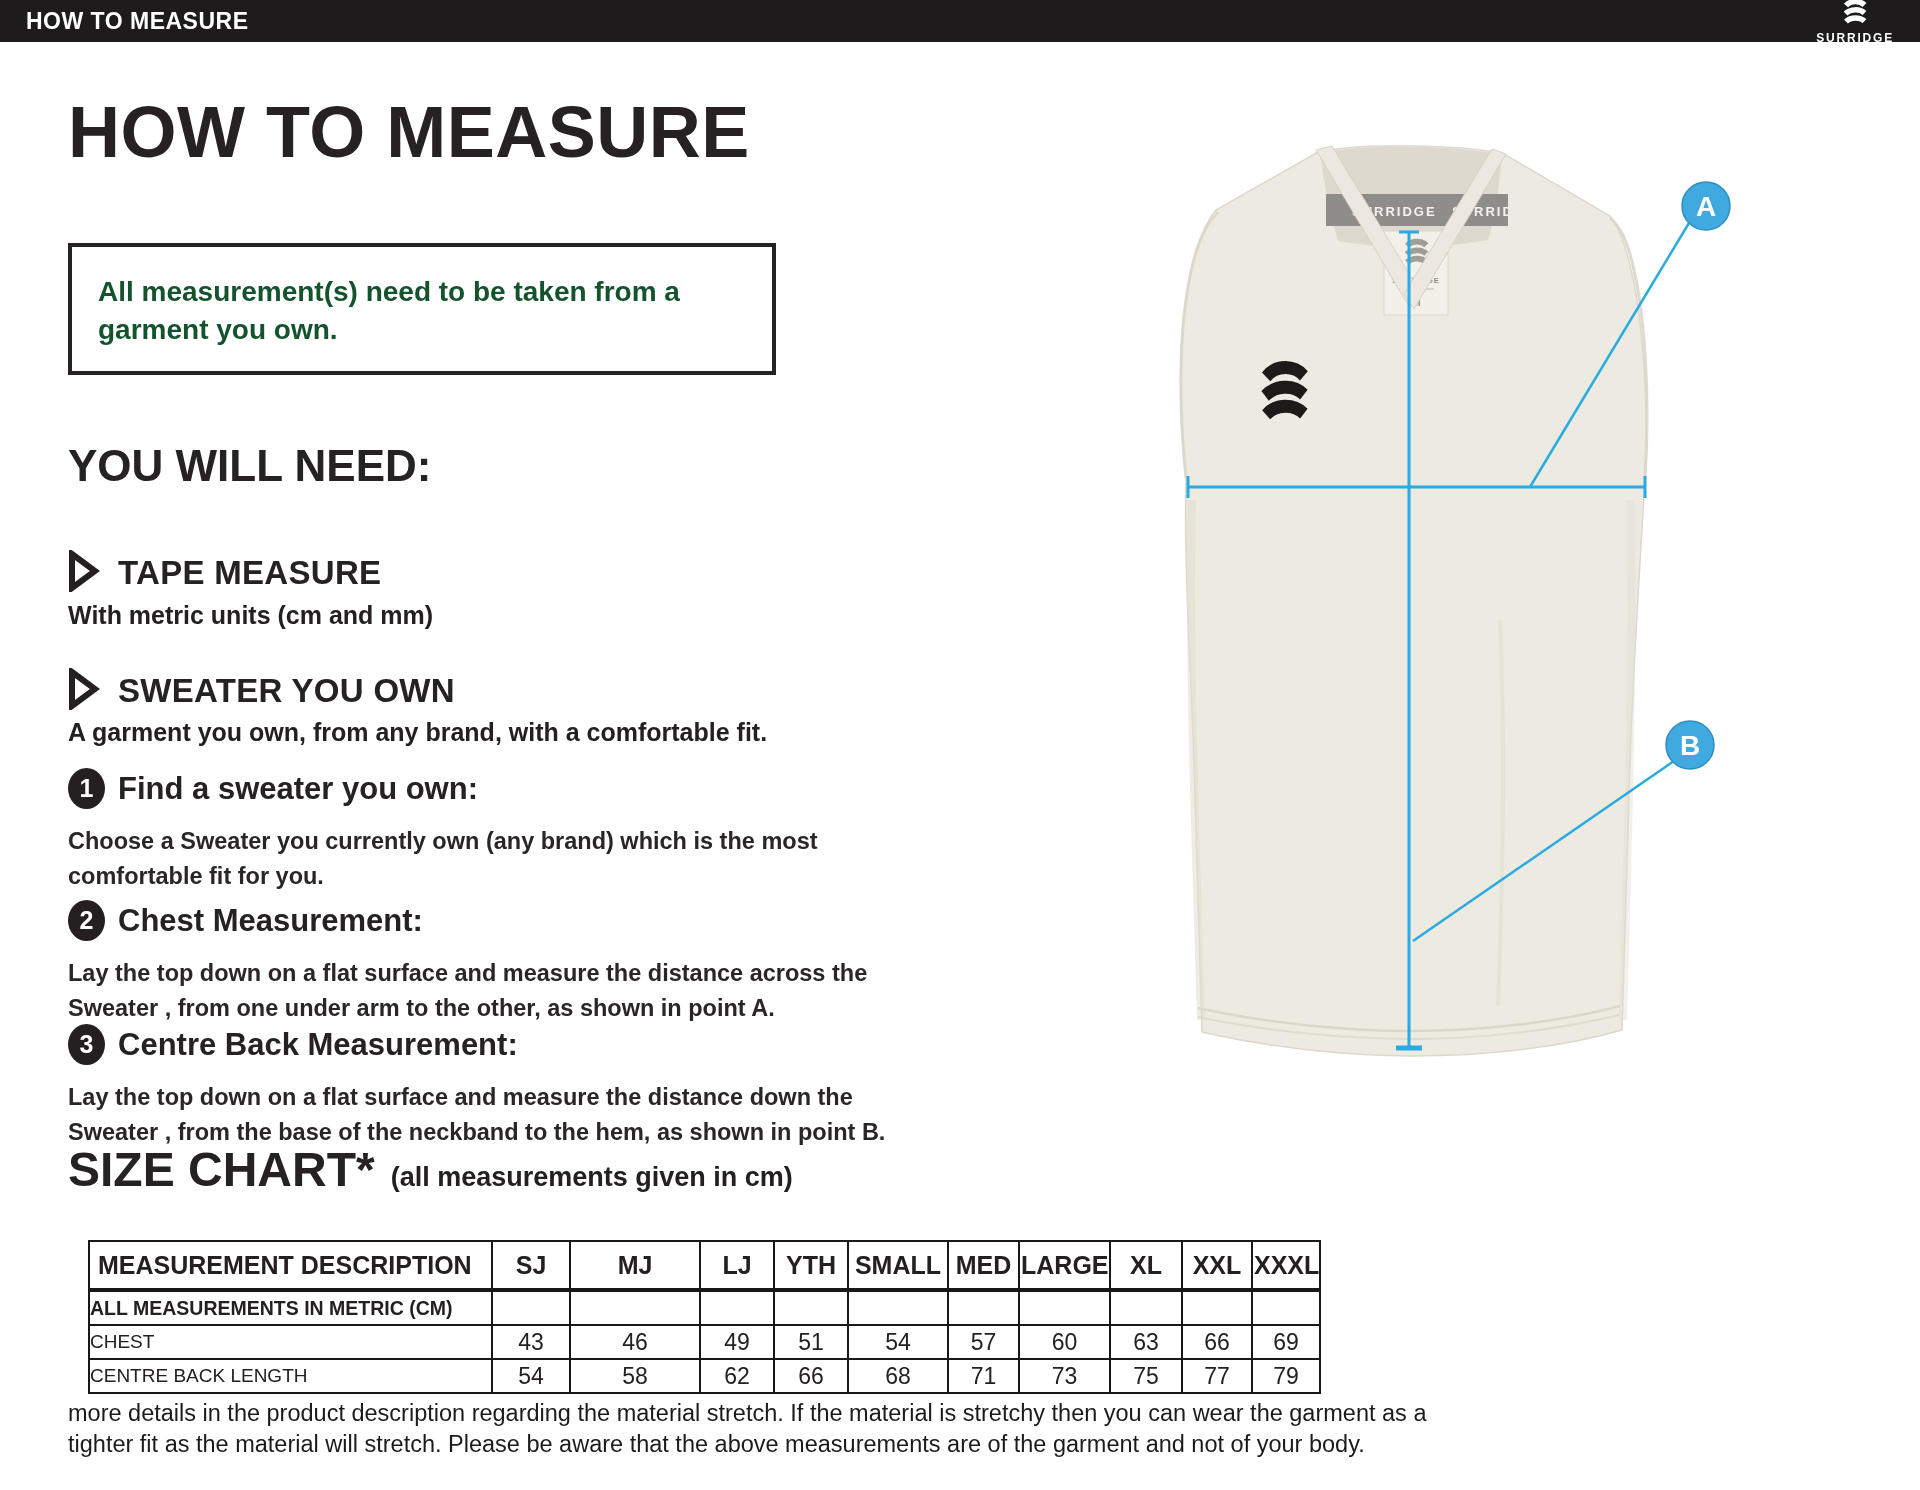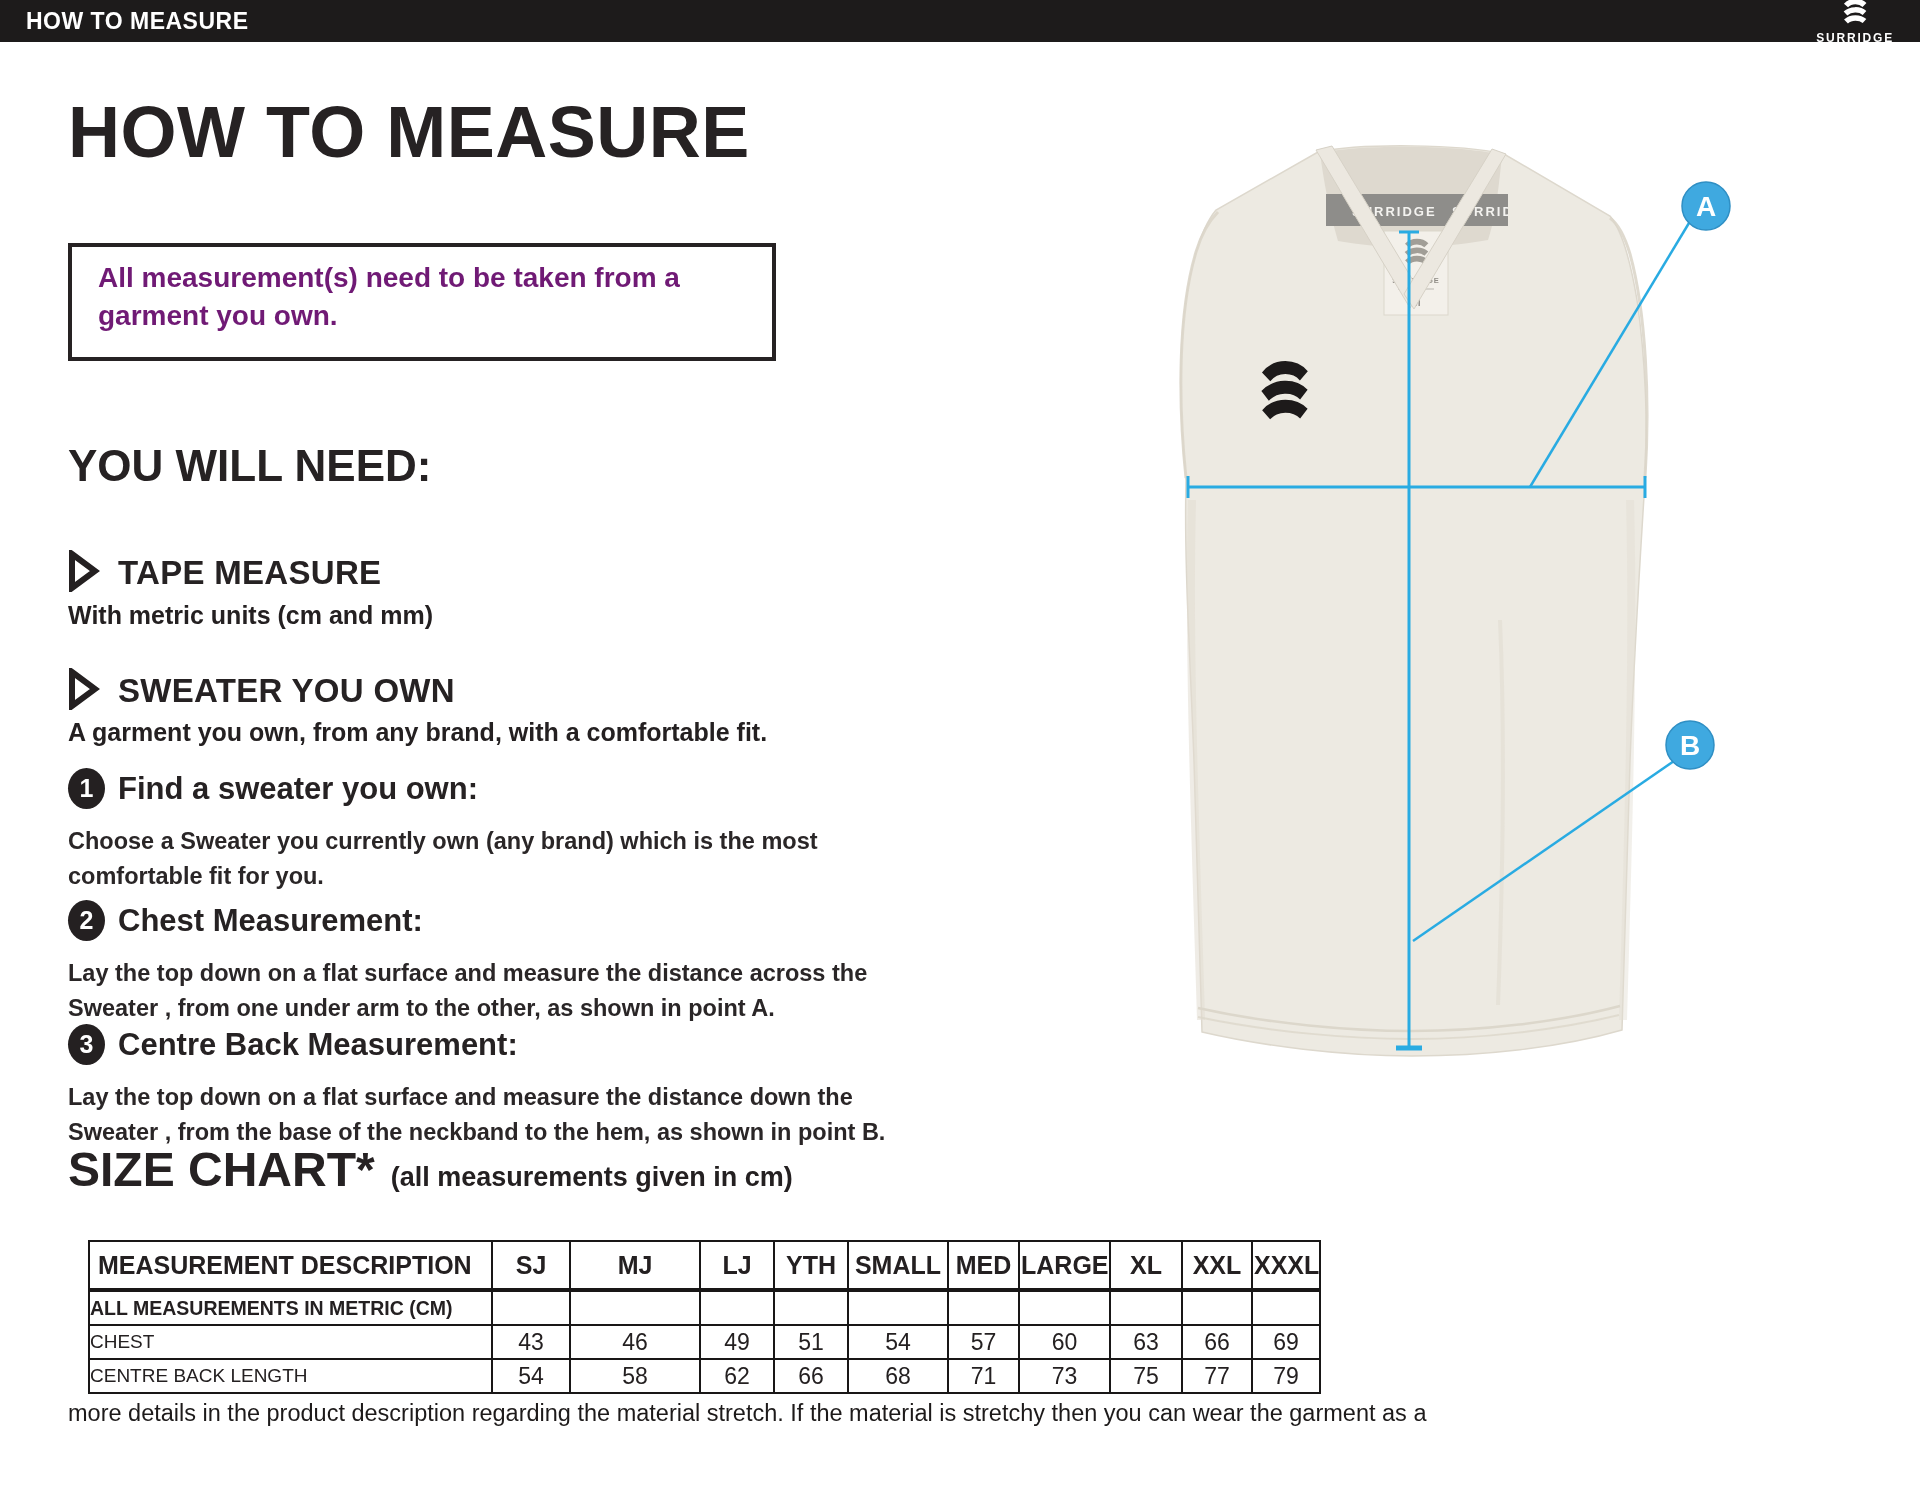--- a/index.html
+++ b/index.html
@@ -17,21 +17,21 @@
   }
   .topbar-title{color:#ffffff;font-size:23px;font-weight:700;letter-spacing:.5px;}
   .topbar-logo{display:flex;flex-direction:column;align-items:center;line-height:1;margin-top:2px;}
   .topbar-logo svg{display:block;}
   .topbar-brand{color:#ffffff;font-size:12px;font-weight:700;letter-spacing:1.8px;margin-top:2px;}
 
   
   .h1{left:68px;top:96px;font-size:72px;font-weight:800;letter-spacing:.5px;color:#262223;line-height:1;}
   .notice{
     left:68px;top:243px;width:648px;border:4px solid #262223;
-    padding:12px 26px 22px 26px;font-size:28px;font-weight:700;line-height:38px;color:#701a75;
+    padding:26px 26px 22px 26px;font-size:28px;font-weight:700;line-height:38px;color:#14532d;
   }
   .h2{left:68px;top:444px;font-size:44px;font-weight:800;color:#262223;line-height:1;}
 
   .req-row{display:flex;align-items:center;gap:18px;}
   .req-title{font-size:33px;font-weight:800;color:#262223;letter-spacing:.3px;}
   .req-desc{font-size:25px;font-weight:700;color:#242021;}
 
   .step-head{display:flex;align-items:center;gap:13px;}
   .step-num{
     width:37px;height:41px;background:#242021;border-radius:50%;
@@ -192,20 +192,21 @@
         <td>75</td>
         <td>77</td>
         <td>79</td>
       </tr>
     </tbody>
   </table>
 </div>
 
 <div class="abs footnote">
   <div>more details in the product description regarding the material stretch.  If the material is stretchy then you can wear the garment as a</div>
+  <div>tighter fit as the material will stretch.  Please be aware that the above measurements are of the garment and not of your body.</div>
 </div>
 
 <div class="abs diagram">
 <svg width="850" height="1000" viewBox="940 118 850 1000">
   <defs>
     <g id="slogo">
       <path d="M6 11 C 16 0, 34 1, 43 10" fill="none" stroke="currentColor" stroke-width="11"></path>
       <path d="M43 26 C 33 17, 15 18, 5 27" fill="none" stroke="currentColor" stroke-width="11"></path>
       <path d="M6 43 C 16 33, 34 34, 43 42" fill="none" stroke="currentColor" stroke-width="11"></path>
     </g>

